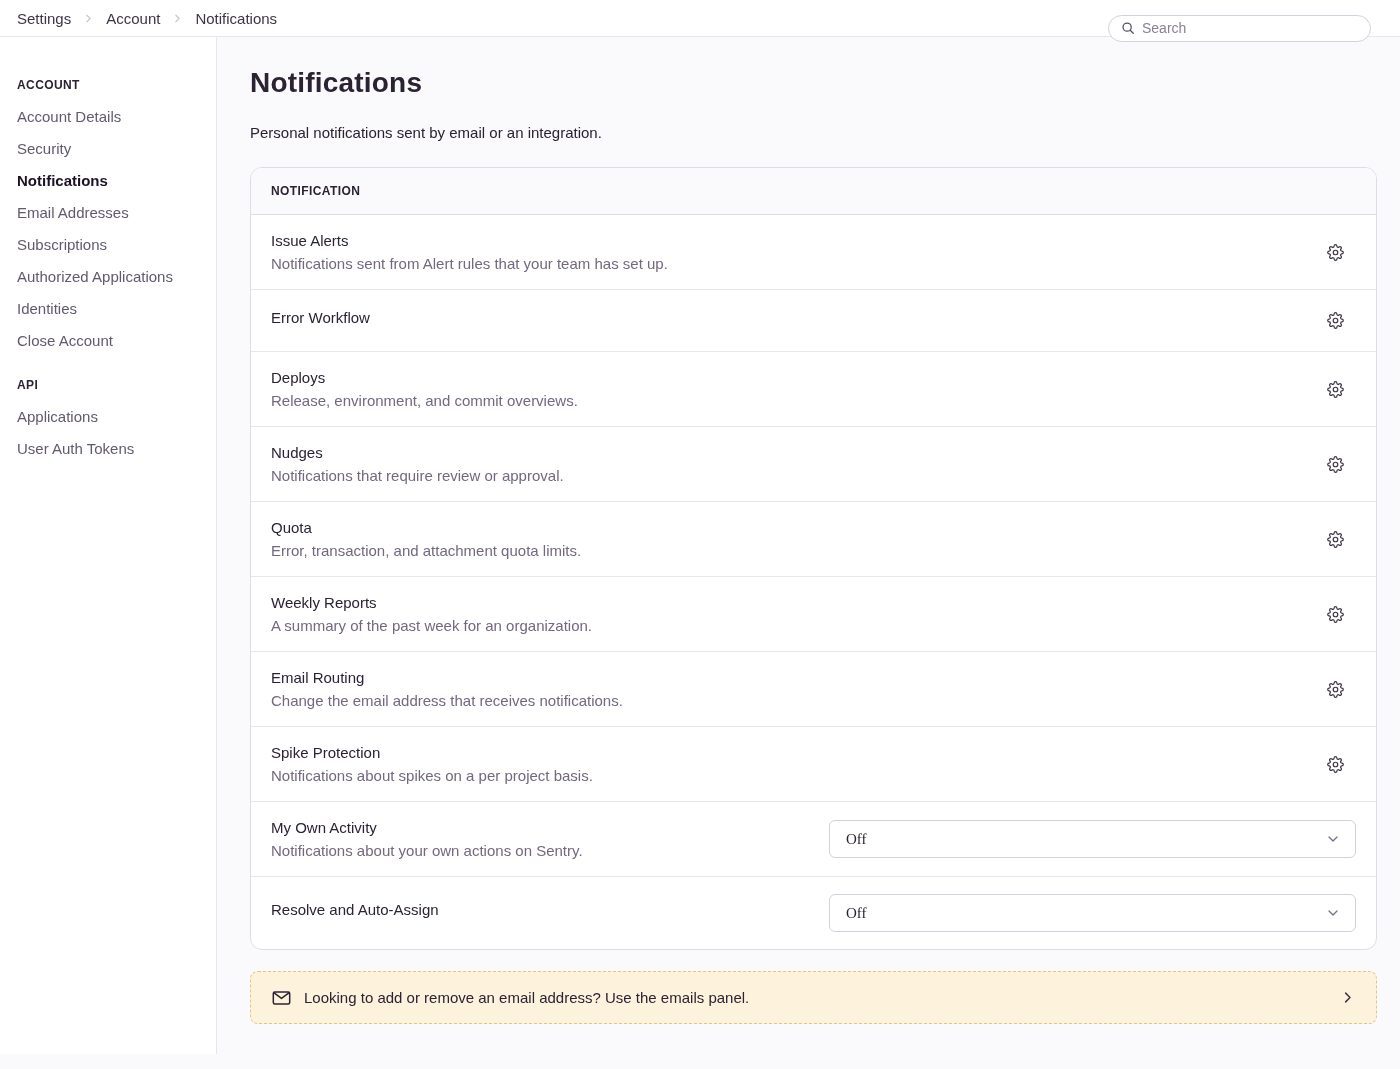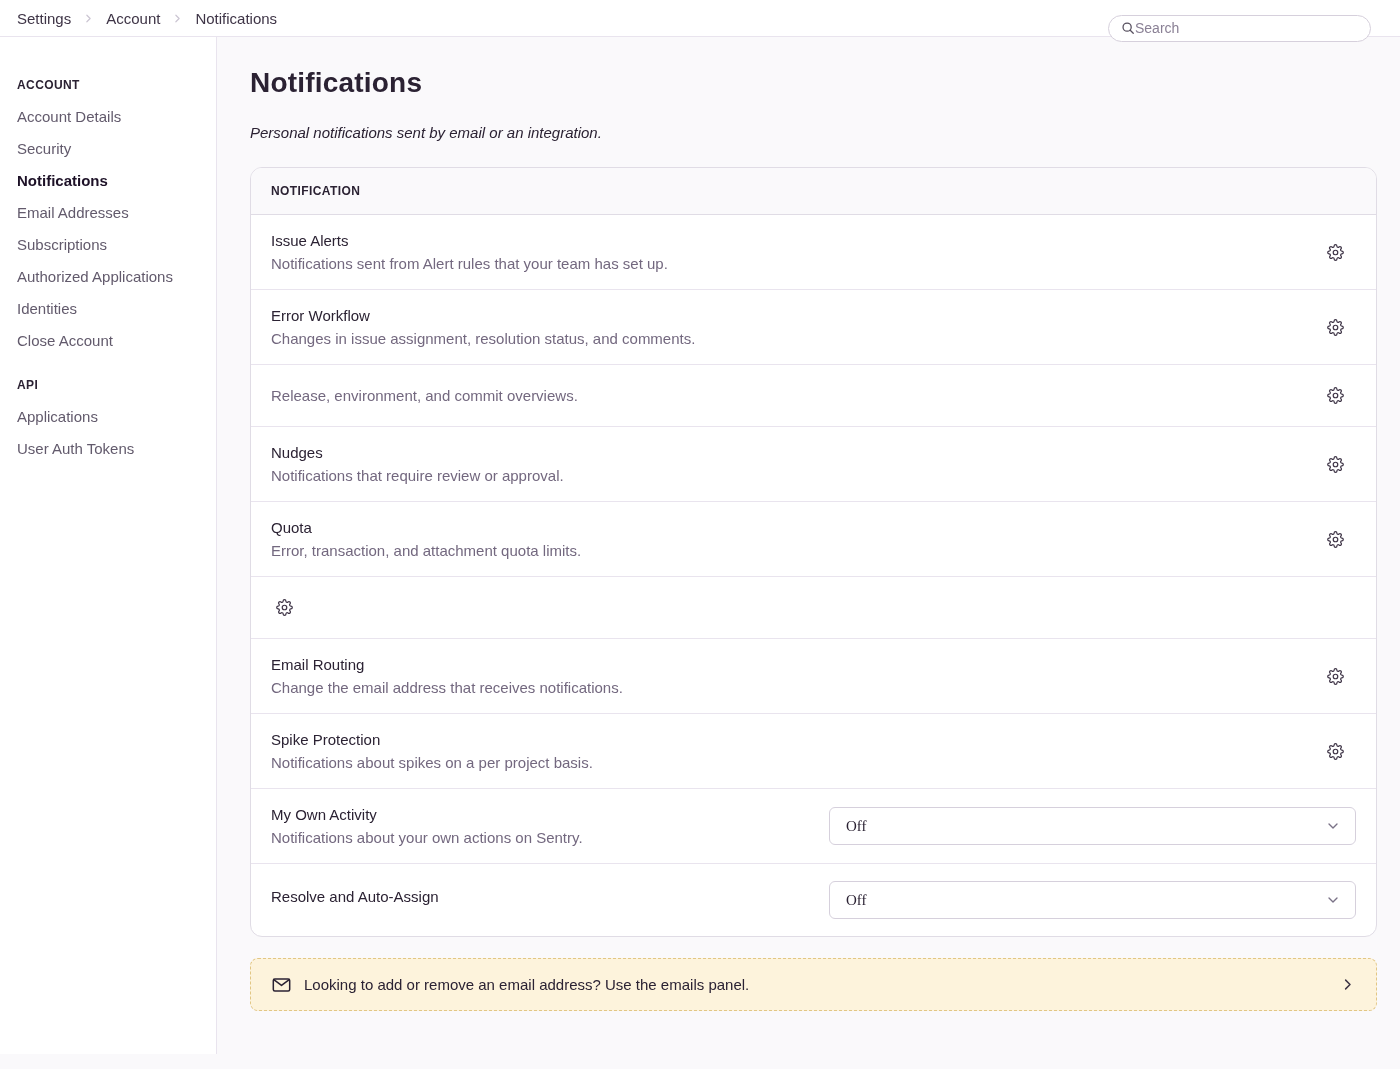--- a/index.html
+++ b/index.html
@@ -30,21 +30,21 @@
   .topbar{
     height:37px;background:var(--surface);
     border-bottom:1px solid var(--border-soft);
     display:flex;align-items:center;justify-content:space-between;
     padding:0 29px 0 17px;
   }
   .breadcrumb{display:flex;align-items:center;gap:11px;font-size:15px;color:var(--icon);}
   .crumb{cursor:pointer;}
   .crumb-sep{display:flex;align-items:center;color:var(--crumb-sep);}
   .search-box{
-    display:flex;align-items:center;
+    display:flex;align-items:center;gap:7px;
     width:263px;height:27px;
     border:1px solid var(--input-border);border-radius:14px;
     padding:0 12px;background:var(--surface);margin-top:20px;
   }
   .search-box svg{flex:0 0 auto;color:#57505F;}
   .search-box input{
     border:none;outline:none;background:transparent;
     font-family:inherit;font-size:14px;color:var(--text);width:100%;padding:0;
   }
   .search-box input::placeholder{color:var(--placeholder);}
@@ -56,21 +56,21 @@
     padding:41px 10px 0 17px;
   }
   .sb-section + .sb-section{margin-top:29px;}
   .sb-title{font-size:12px;font-weight:700;letter-spacing:.4px;color:var(--text);margin-bottom:16px;}
   .sb-items{list-style:none;margin:0;padding:0;}
   .sb-item{font-size:15px;color:var(--link);margin-bottom:15px;cursor:pointer;line-height:17px;}
   .sb-item.active{color:var(--text-active);font-weight:600;}
   
   .main{flex:1;padding:30px 23px 0 33px;}
   .page-title{font-size:28px;font-weight:700;margin:0;color:var(--text);letter-spacing:.2px;}
-  .page-subtitle{margin:25px 0 26px;font-size:15px;color:var(--text);font-style:italic;}
+  .page-subtitle{margin:25px 0 26px;font-size:15px;color:var(--text);}
   .panel{
     background:var(--surface);
     border:1px solid var(--border);
     border-radius:12px;overflow:hidden;
   }
   .panel-header{
     background:var(--bg);
     padding:16px 20px;
     font-size:12px;font-weight:700;letter-spacing:.4px;color:var(--text);
     border-bottom:1px solid var(--border);
@@ -179,34 +179,34 @@
           <circle cx="12" cy="12" r="3.2"></circle>
           <path d="M19.4 15a1.65 1.65 0 0 0 .33 1.82l.06.06a2 2 0 1 1-2.83 2.83l-.06-.06a1.65 1.65 0 0 0-1.82-.33 1.65 1.65 0 0 0-1 1.51V21a2 2 0 1 1-4 0v-.09A1.65 1.65 0 0 0 9 19.4a1.65 1.65 0 0 0-1.82.33l-.06.06a2 2 0 1 1-2.83-2.83l.06-.06a1.65 1.65 0 0 0 .33-1.82 1.65 1.65 0 0 0-1.51-1H3a2 2 0 1 1 0-4h.09A1.65 1.65 0 0 0 4.6 9a1.65 1.65 0 0 0-.33-1.82l-.06-.06a2 2 0 1 1 2.83-2.83l.06.06a1.65 1.65 0 0 0 1.82.33H9a1.65 1.65 0 0 0 1-1.51V3a2 2 0 1 1 4 0v.09a1.65 1.65 0 0 0 1 1.51 1.65 1.65 0 0 0 1.82-.33l.06-.06a2 2 0 1 1 2.83 2.83l-.06.06a1.65 1.65 0 0 0-.33 1.82V9a1.65 1.65 0 0 0 1.51 1H21a2 2 0 1 1 0 4h-.09a1.65 1.65 0 0 0-1.51 1z"></path>
         </svg>
       </span>
     </button>
 
   </div>
           <div class="row">
     <div class="row-text">
       <div class="row-title">Error Workflow</div>
-      <div class="row-desc">Changes in issue assignment, resolution status, and comments.</div>
-    </div>
-    <button class="gear-btn">
-      <span style="display:flex;">
-        <svg width="17" height="17" viewBox="0 0 24 24" fill="none" stroke="currentColor" stroke-width="1.7" stroke-linecap="round" stroke-linejoin="round">
-          <circle cx="12" cy="12" r="3.2"></circle>
-          <path d="M19.4 15a1.65 1.65 0 0 0 .33 1.82l.06.06a2 2 0 1 1-2.83 2.83l-.06-.06a1.65 1.65 0 0 0-1.82-.33 1.65 1.65 0 0 0-1 1.51V21a2 2 0 1 1-4 0v-.09A1.65 1.65 0 0 0 9 19.4a1.65 1.65 0 0 0-1.82.33l-.06.06a2 2 0 1 1-2.83-2.83l.06-.06a1.65 1.65 0 0 0 .33-1.82 1.65 1.65 0 0 0-1.51-1H3a2 2 0 1 1 0-4h.09A1.65 1.65 0 0 0 4.6 9a1.65 1.65 0 0 0-.33-1.82l-.06-.06a2 2 0 1 1 2.83-2.83l.06.06a1.65 1.65 0 0 0 1.82.33H9a1.65 1.65 0 0 0 1-1.51V3a2 2 0 1 1 4 0v.09a1.65 1.65 0 0 0 1 1.51 1.65 1.65 0 0 0 1.82-.33l.06-.06a2 2 0 1 1 2.83 2.83l-.06.06a1.65 1.65 0 0 0-.33 1.82V9a1.65 1.65 0 0 0 1.51 1H21a2 2 0 1 1 0 4h-.09a1.65 1.65 0 0 0-1.51 1z"></path>
-        </svg>
-      </span>
-    </button>
-
-  </div>
-          <div class="row">
-    <div class="row-text">
+    </div>
+    <button class="gear-btn">
+      <span style="display:flex;">
+        <svg width="17" height="17" viewBox="0 0 24 24" fill="none" stroke="currentColor" stroke-width="1.7" stroke-linecap="round" stroke-linejoin="round">
+          <circle cx="12" cy="12" r="3.2"></circle>
+          <path d="M19.4 15a1.65 1.65 0 0 0 .33 1.82l.06.06a2 2 0 1 1-2.83 2.83l-.06-.06a1.65 1.65 0 0 0-1.82-.33 1.65 1.65 0 0 0-1 1.51V21a2 2 0 1 1-4 0v-.09A1.65 1.65 0 0 0 9 19.4a1.65 1.65 0 0 0-1.82.33l-.06.06a2 2 0 1 1-2.83-2.83l.06-.06a1.65 1.65 0 0 0 .33-1.82 1.65 1.65 0 0 0-1.51-1H3a2 2 0 1 1 0-4h.09A1.65 1.65 0 0 0 4.6 9a1.65 1.65 0 0 0-.33-1.82l-.06-.06a2 2 0 1 1 2.83-2.83l.06.06a1.65 1.65 0 0 0 1.82.33H9a1.65 1.65 0 0 0 1-1.51V3a2 2 0 1 1 4 0v.09a1.65 1.65 0 0 0 1 1.51 1.65 1.65 0 0 0 1.82-.33l.06-.06a2 2 0 1 1 2.83 2.83l-.06.06a1.65 1.65 0 0 0-.33 1.82V9a1.65 1.65 0 0 0 1.51 1H21a2 2 0 1 1 0 4h-.09a1.65 1.65 0 0 0-1.51 1z"></path>
+        </svg>
+      </span>
+    </button>
+
+  </div>
+          <div class="row">
+    <div class="row-text">
+      <div class="row-title">Deploys</div>
       <div class="row-desc">Release, environment, and commit overviews.</div>
     </div>
     <button class="gear-btn">
       <span style="display:flex;">
         <svg width="17" height="17" viewBox="0 0 24 24" fill="none" stroke="currentColor" stroke-width="1.7" stroke-linecap="round" stroke-linejoin="round">
           <circle cx="12" cy="12" r="3.2"></circle>
           <path d="M19.4 15a1.65 1.65 0 0 0 .33 1.82l.06.06a2 2 0 1 1-2.83 2.83l-.06-.06a1.65 1.65 0 0 0-1.82-.33 1.65 1.65 0 0 0-1 1.51V21a2 2 0 1 1-4 0v-.09A1.65 1.65 0 0 0 9 19.4a1.65 1.65 0 0 0-1.82.33l-.06.06a2 2 0 1 1-2.83-2.83l.06-.06a1.65 1.65 0 0 0 .33-1.82 1.65 1.65 0 0 0-1.51-1H3a2 2 0 1 1 0-4h.09A1.65 1.65 0 0 0 4.6 9a1.65 1.65 0 0 0-.33-1.82l-.06-.06a2 2 0 1 1 2.83-2.83l.06.06a1.65 1.65 0 0 0 1.82.33H9a1.65 1.65 0 0 0 1-1.51V3a2 2 0 1 1 4 0v.09a1.65 1.65 0 0 0 1 1.51 1.65 1.65 0 0 0 1.82-.33l.06-.06a2 2 0 1 1 2.83 2.83l-.06.06a1.65 1.65 0 0 0-.33 1.82V9a1.65 1.65 0 0 0 1.51 1H21a2 2 0 1 1 0 4h-.09a1.65 1.65 0 0 0-1.51 1z"></path>
         </svg>
       </span>
     </button>
@@ -236,20 +236,24 @@
       <span style="display:flex;">
         <svg width="17" height="17" viewBox="0 0 24 24" fill="none" stroke="currentColor" stroke-width="1.7" stroke-linecap="round" stroke-linejoin="round">
           <circle cx="12" cy="12" r="3.2"></circle>
           <path d="M19.4 15a1.65 1.65 0 0 0 .33 1.82l.06.06a2 2 0 1 1-2.83 2.83l-.06-.06a1.65 1.65 0 0 0-1.82-.33 1.65 1.65 0 0 0-1 1.51V21a2 2 0 1 1-4 0v-.09A1.65 1.65 0 0 0 9 19.4a1.65 1.65 0 0 0-1.82.33l-.06.06a2 2 0 1 1-2.83-2.83l.06-.06a1.65 1.65 0 0 0 .33-1.82 1.65 1.65 0 0 0-1.51-1H3a2 2 0 1 1 0-4h.09A1.65 1.65 0 0 0 4.6 9a1.65 1.65 0 0 0-.33-1.82l-.06-.06a2 2 0 1 1 2.83-2.83l.06.06a1.65 1.65 0 0 0 1.82.33H9a1.65 1.65 0 0 0 1-1.51V3a2 2 0 1 1 4 0v.09a1.65 1.65 0 0 0 1 1.51 1.65 1.65 0 0 0 1.82-.33l.06-.06a2 2 0 1 1 2.83 2.83l-.06.06a1.65 1.65 0 0 0-.33 1.82V9a1.65 1.65 0 0 0 1.51 1H21a2 2 0 1 1 0 4h-.09a1.65 1.65 0 0 0-1.51 1z"></path>
         </svg>
       </span>
     </button>
 
   </div>
           <div class="row">
+    <div class="row-text">
+      <div class="row-title">Weekly Reports</div>
+      <div class="row-desc">A summary of the past week for an organization.</div>
+    </div>
     <button class="gear-btn">
       <span style="display:flex;">
         <svg width="17" height="17" viewBox="0 0 24 24" fill="none" stroke="currentColor" stroke-width="1.7" stroke-linecap="round" stroke-linejoin="round">
           <circle cx="12" cy="12" r="3.2"></circle>
           <path d="M19.4 15a1.65 1.65 0 0 0 .33 1.82l.06.06a2 2 0 1 1-2.83 2.83l-.06-.06a1.65 1.65 0 0 0-1.82-.33 1.65 1.65 0 0 0-1 1.51V21a2 2 0 1 1-4 0v-.09A1.65 1.65 0 0 0 9 19.4a1.65 1.65 0 0 0-1.82.33l-.06.06a2 2 0 1 1-2.83-2.83l.06-.06a1.65 1.65 0 0 0 .33-1.82 1.65 1.65 0 0 0-1.51-1H3a2 2 0 1 1 0-4h.09A1.65 1.65 0 0 0 4.6 9a1.65 1.65 0 0 0-.33-1.82l-.06-.06a2 2 0 1 1 2.83-2.83l.06.06a1.65 1.65 0 0 0 1.82.33H9a1.65 1.65 0 0 0 1-1.51V3a2 2 0 1 1 4 0v.09a1.65 1.65 0 0 0 1 1.51 1.65 1.65 0 0 0 1.82-.33l.06-.06a2 2 0 1 1 2.83 2.83l-.06.06a1.65 1.65 0 0 0-.33 1.82V9a1.65 1.65 0 0 0 1.51 1H21a2 2 0 1 1 0 4h-.09a1.65 1.65 0 0 0-1.51 1z"></path>
         </svg>
       </span>
     </button>
 
   </div>

